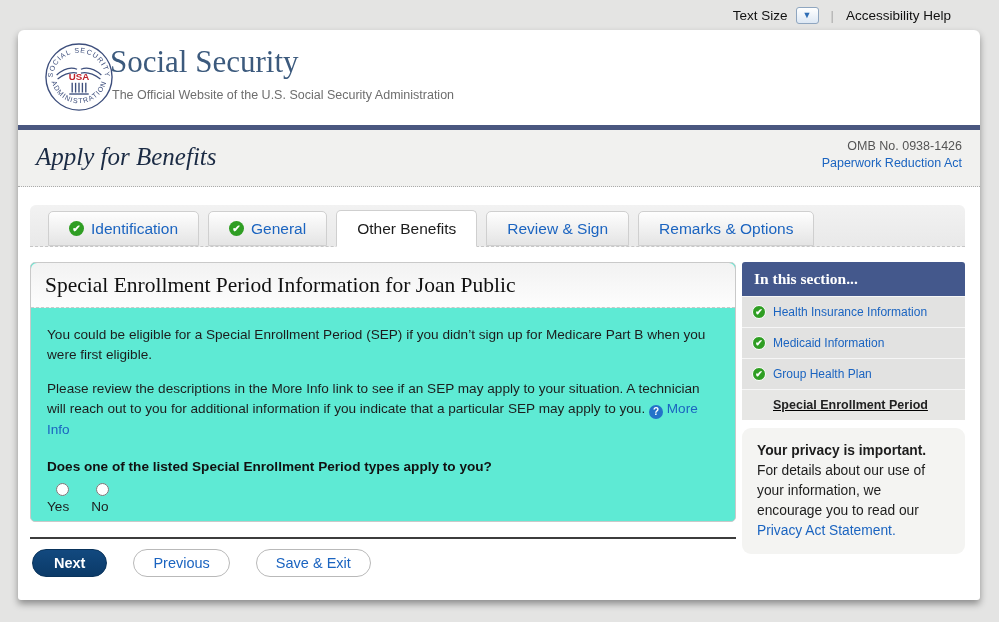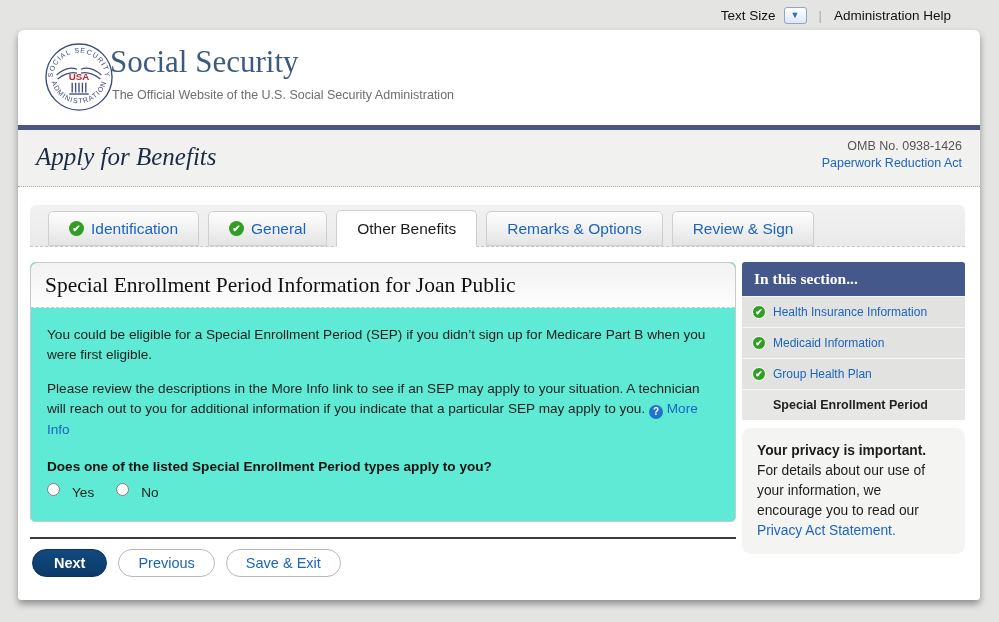--- a/index.html
+++ b/index.html
@@ -59,57 +59,57 @@
     color:#101010; background:linear-gradient(#f2f2f2,#fdfdfd); border-radius:6px 6px 0 0;
     border-bottom:1px dashed #c9c9c9; }
   .panel-body { padding:4px 16px 10px; font-size:13.6px; color:#1d1d1d; line-height:1.5; width:700px; }
   .panel-body p { margin-top:13px; }
   .qicon { display:inline-flex; width:14px; height:14px; border-radius:50%; background:#2372c9;
     color:#fff; font-size:10px; font-weight:bold; align-items:center; justify-content:center;
     vertical-align:-2px; cursor:pointer; }
   .link { color:#1b64c0; cursor:pointer; text-decoration:none; }
   .question { margin-top:17px; font-weight:bold; font-size:13.6px; color:#111; }
   .radios { margin-top:6px; display:flex; gap:22px; align-items:center; }
-  .radios label { display:flex; align-items:flex-start; gap:12px; font-size:13.6px; color:#1d1d1d; }
+  .radios label { display:flex; align-items:flex-end; gap:1px; font-size:13.6px; color:#1d1d1d;flex-direction:column; }
   .radios input { width:13px; height:13px; }
 
   .rule { position:absolute; left:12px; top:507px; width:706px; border-top:2px solid #3c3c3c; }
 
-  .btnrow { position:absolute; left:14px; top:519px; display:flex; gap:11px; }
+  .btnrow { position:absolute; left:14px; top:519px; display:flex; gap:26px; }
   .btn { height:28px; border-radius:14px; font-size:14.5px; display:inline-flex;
     align-items:center; justify-content:center; cursor:pointer; }
   .btn-primary { background:linear-gradient(#12497f,#0b3a68); color:#fff; font-weight:bold;
     border:1px solid #0a345c; padding:0 21px; }
   .btn-secondary { background:#fff; color:#1b64c0; border:1px solid #b9b9b9; padding:0 19px; }
 
   
   .side { position:absolute; left:724px; top:232px; width:223px; }
   .side-head { background:#44588c; color:#fff; font-family:"Liberation Serif", serif;
     font-weight:bold; font-size:15.5px; padding:8px 12px; border-radius:3px 3px 0 0; }
   .side-item { background:#e2e2e1; border-top:1px solid #f6f6f6; padding:8px 10px;
     display:flex; align-items:center; gap:7px; font-size:12px; cursor:pointer; }
   .side-item .link { font-size:12px; }
-  .side-item.current { cursor:default; background:#e7e7e5; padding-left:31px; }
+  .side-item.current { cursor:default; background:#e7e7e5; padding-left:31px;text-decoration:underline; }
   .side-item.current .cur-label { font-weight:bold; color:#222; font-size:12.5px; }
   .side-item .check { width:14px; height:14px; font-size:9px; border:1px solid #fff; }
 
   .privacy { position:absolute; left:724px; top:398px; width:223px; background:#f4f4f2;
     border-radius:9px; padding:13px 15px; font-size:13.8px; line-height:1.45; color:#1d1d1d; }
   .privacy b { display:inline; }
 </style>
 </head>
 <body>
 
 <div class="topbar">
   <span class="tslabel">Text Size</span>
   <span class="ts-btn">
       <span class="caret">▼</span>
     </span>
   <span class="sep">|</span>
-  <span class="a11y">Administration Help</span>
+  <span class="a11y">Accessibility Help</span>
 </div>
 
 <div class="card">
 
   <div class="brand">
     <svg class="seal" width="70" height="70" viewBox="0 0 72 72">
       <circle cx="36" cy="36" r="34" fill="#ffffff" stroke="#3d4e7c" stroke-width="1.4"></circle>
       <defs>
         <path id="arcTop" d="M 9,38 A 27,27 0 0 1 63,38" fill="none"></path>
         <path id="arcBot" d="M 7,34 A 29,29 0 0 0 65,34" fill="none"></path>
@@ -155,24 +155,24 @@
       <span>Identification</span>
     </div>
     <div class="tab">
       <span class="check">✔</span>
       <span>General</span>
     </div>
     <div class="tab active">
       <span>Other Benefits</span>
     </div>
     <div class="tab">
+      <span>Review &amp; Sign</span>
+    </div>
+    <div class="tab">
       <span>Remarks &amp; Options</span>
-    </div>
-    <div class="tab">
-      <span>Review &amp; Sign</span>
     </div>
   </div>
 
   <div class="panel">
     <div class="panel-head">Special Enrollment Period Information for Joan Public</div>
     <div class="panel-body">
       <p>You could be eligible for a Special Enrollment Period (SEP) if you didn’t sign up for Medicare Part B when you were first eligible.</p>
       <p><span>Please review the descriptions in the More Info link to see if an SEP may apply to your situation. A technician will reach out to you for additional information if you indicate that a particular SEP may apply to you.</span>
         <span class="qicon">?</span>
         <span class="link">More Info</span></p>

